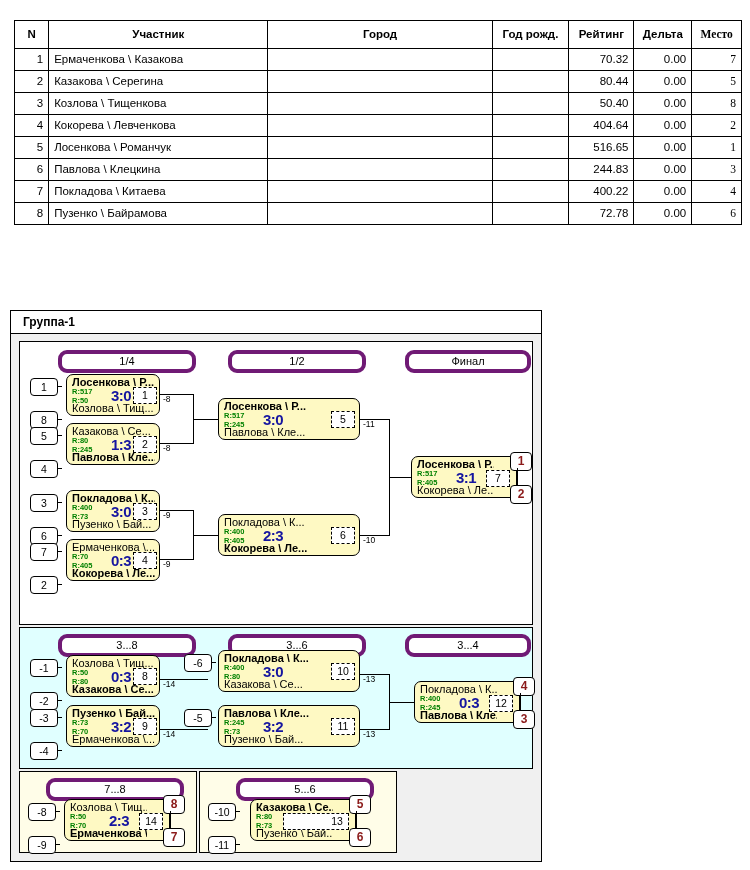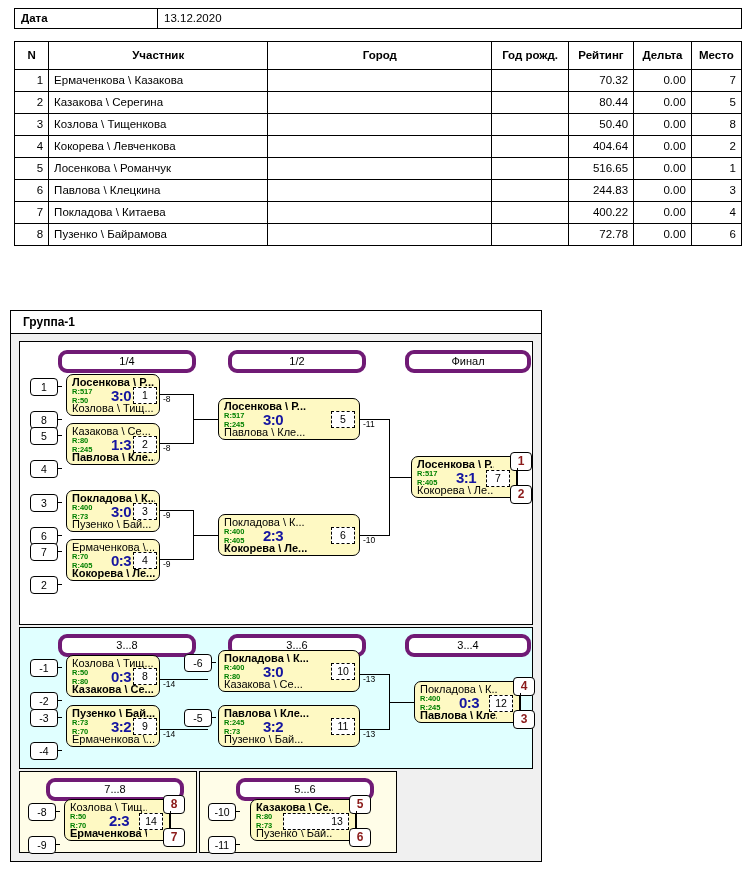--- a/index.html
+++ b/index.html
@@ -16,21 +16,21 @@
   .players-wrap{padding:12px 8px 0 14px;}
   table.players{border-collapse:collapse;width:728px;}
   table.players th,table.players td{border:1px solid #000;font-size:11.5px;height:21px;line-height:21px;padding:0 5px;}
   table.players th{font-weight:bold;text-align:center;height:27px;line-height:27px;}
   .c-n{width:26px;text-align:right;}
   .c-name{width:235px;text-align:left;}
   .c-city{width:248px;}
   .c-year{width:72px;}
   .c-rating{width:56px;text-align:right;}
   .c-delta{width:48px;text-align:right;}
-  .c-place{width:40px;text-align:right;}
+  .c-place{width:40px;text-align:right;font-family:Liberation Serif, serif;}
 
   
   .group-panel{position:absolute;left:10px;top:310px;width:530px;height:550px;border:1px solid #000;background:#f0f0f0;}
   .group-title{height:22px;line-height:22px;padding-left:12px;font-size:12px;font-weight:bold;border-bottom:1px solid #000;background:#ffffff;}
 
   .stage{position:absolute;border:1px solid #000;}
   .stage-main{left:8px;top:30px;width:512px;height:282px;background:#ffffff;}
   .stage-cons{left:8px;top:316px;width:512px;height:140px;background:#e0ffff;}
   .stage-78{left:8px;top:460px;width:176px;height:80px;background:#fffde8;}
   .stage-56{left:188px;top:460px;width:196px;height:80px;background:#fffde8;}
@@ -70,24 +70,20 @@
   .ln{position:absolute;background:#000;}
   .lnh{height:1px;}
   .lnv{width:1px;}
 </style>
 </head>
 <body>
 
 <div class="info-wrap">
   <table class="info">
     <tbody>
-      <tr>
-        <td class="info-key">Дата</td>
-        <td class="info-val">13.12.2020</td>
-      </tr>
     </tbody>
   </table>
 </div>
 
 <div class="players-wrap">
   <table class="players">
     <thead>
       <tr>
         <th class="c-n">N</th>
         <th class="c-name">Участник</th>

